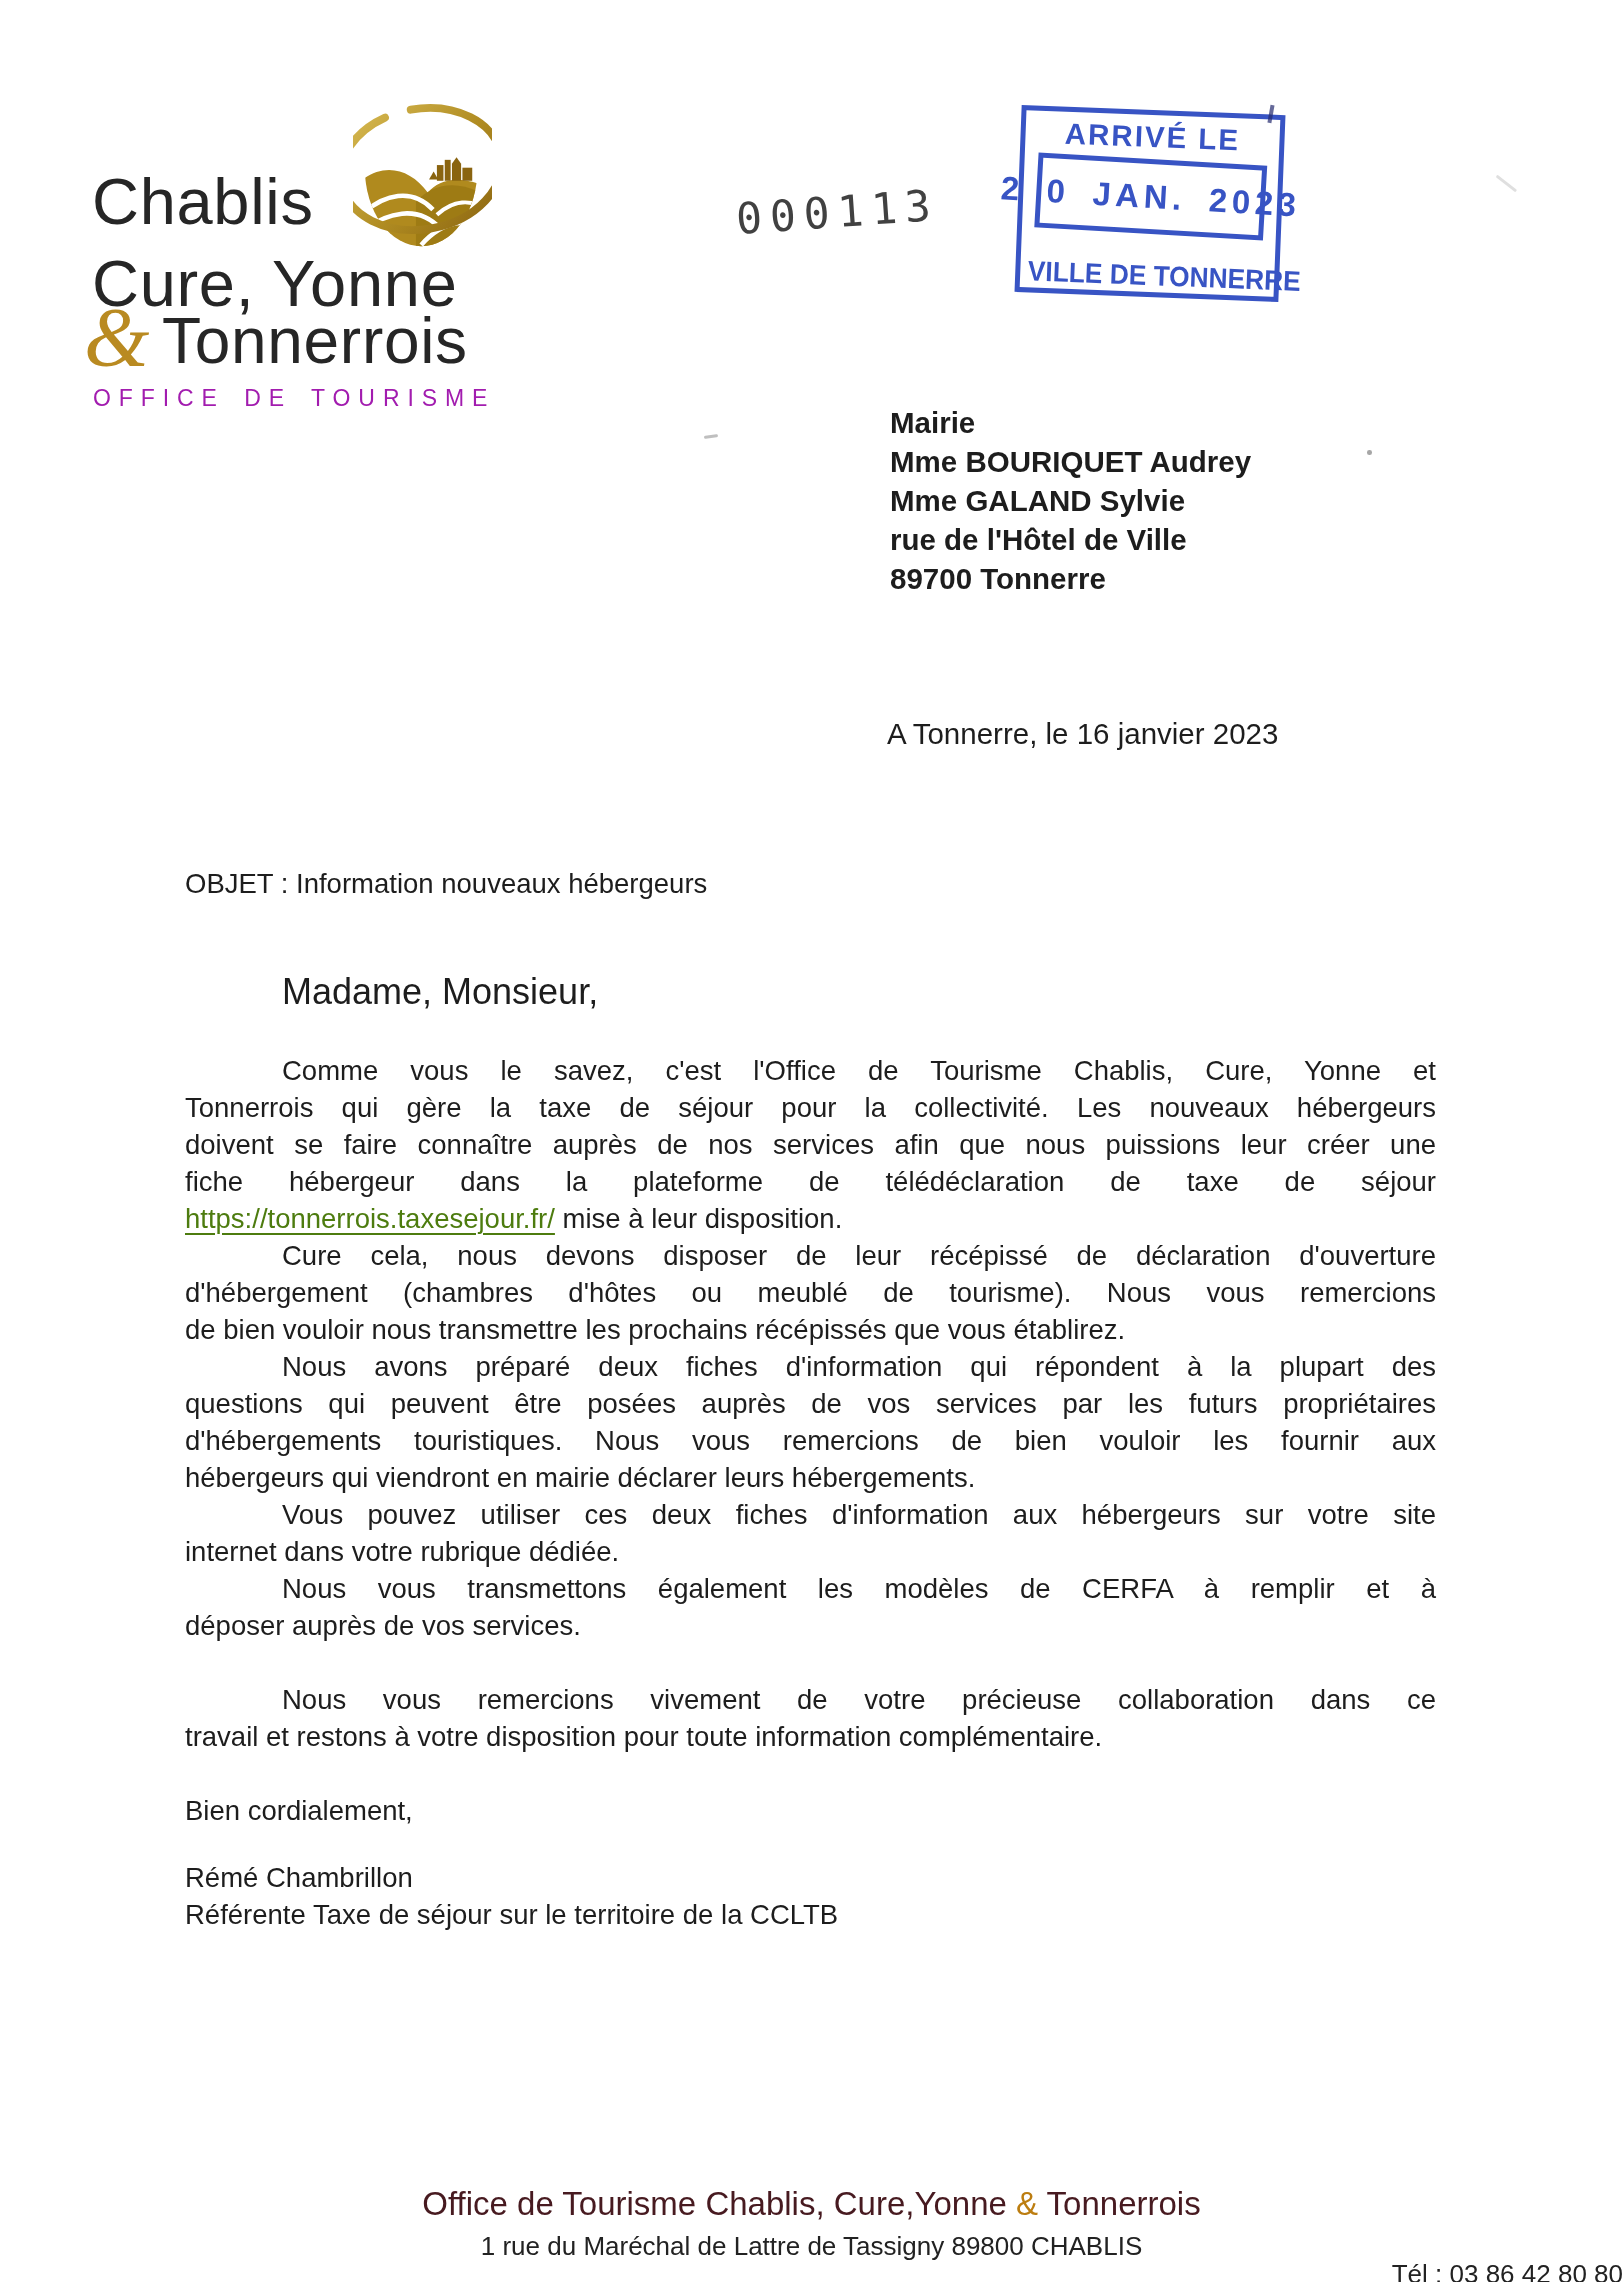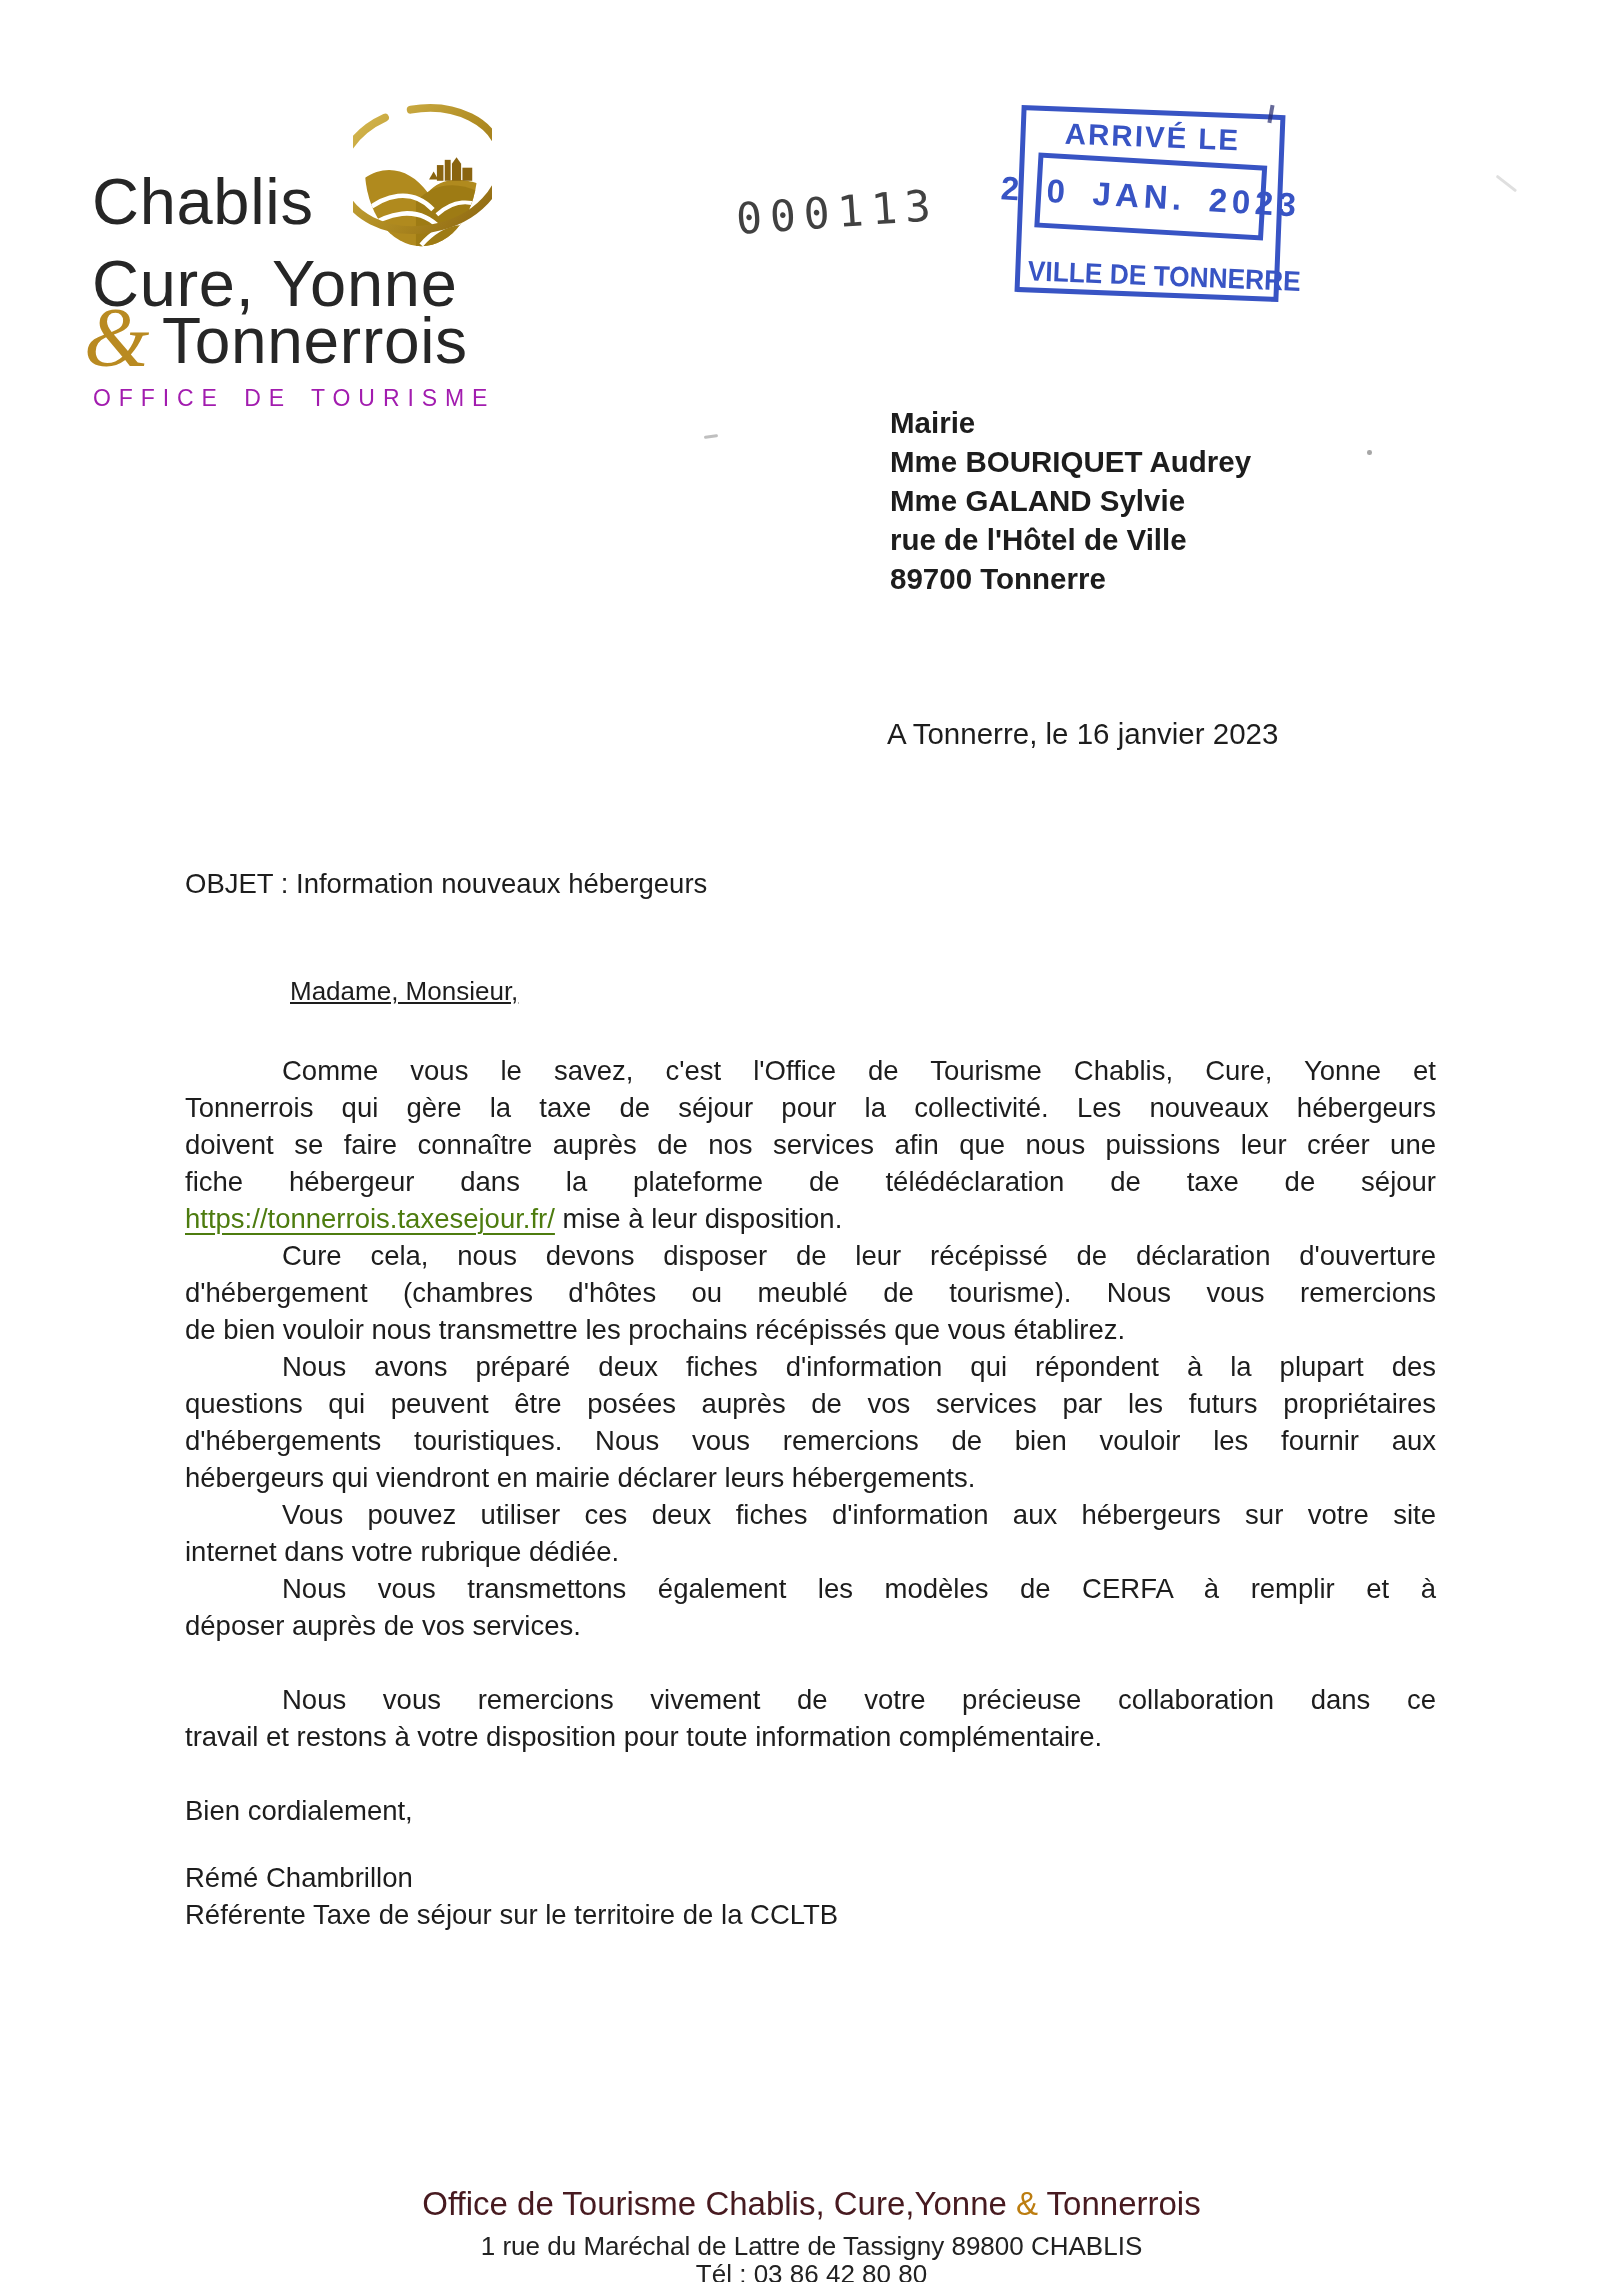--- a/index.html
+++ b/index.html
@@ -25,34 +25,34 @@
   .stamp-date { font-weight:bold; font-size:33px; letter-spacing:4.6px; word-spacing:9.2px; white-space:nowrap; }
   .stamp-l3 { position:absolute; bottom:0px; left:0; width:100%; text-align:center; font-weight:bold; font-size:28px; transform:scaleX(0.94); white-space:nowrap; }
 
   
   .recipient { position:absolute; left:890px; top:403px; font-size:29.5px; }
   .recipient div { line-height:39px; height:39px;font-weight:bold; }
   .dateline { position:absolute; left:887px; top:715px; font-size:29.5px; line-height:37px; }
 
   
   .subject { position:absolute; left:185px; top:865px; font-size:27.5px; line-height:37px; }
-  .salutation { position:absolute; left:193px; top:973px; width:1251px; padding-left:97px; font-size:26px; line-height:37px;text-decoration:underline; }
+  .salutation { position:absolute; left:185px; top:973px; width:1251px; padding-left:97px; font-size:36px; line-height:37px; }
   .column { position:absolute; left:185px; top:1052px; width:1251px; font-size:27.5px; }
   .bline { line-height:37px; height:37px; }
   .jline { text-align:justify; text-align-last:justify; }
   .indent { padding-left:97px; }
   .gap1 { margin-top:37px; }
   .gap-sig { margin-top:30px; }
   .link { color:#4d7c0f; text-decoration:underline; text-decoration-thickness:2px; text-underline-offset:4.6px; cursor:pointer;margin-top:36px; }
 
   
   .footer-title { position:absolute; left:0; top:2185px; width:1623px; text-align:center; font-size:33px; color:#471a20; line-height:37px; }
   .footer-amp { color:#bc7d10; }
   .footer-address { position:absolute; left:0; top:2231px; width:1623px; text-align:center; font-size:26px; color:#222222; line-height:30px; }
-  .footer-phone { position:absolute; left:0; top:2259px; width:1623px; text-align:center; font-size:26px; color:#222222; line-height:30px; }
+  .footer-phone { position:absolute; left:0; top:2259px; width:1623px; text-align:right; font-size:26px; color:#222222; line-height:30px; }
   .cut-mask { position:absolute; left:0; top:2282px; width:1623px; height:13px; background:#ffffff; z-index:5; }
 
   
   .art-dash { position:absolute; left:704px; top:435px; width:14.4px; height:3.3px; background:#8a8a8a; opacity:.55; transform:rotate(-8deg); border-radius:2px; }
   .art-dot { position:absolute; left:1367px; top:450px; width:4.6px; height:4.6px; background:#6a6a6a; opacity:.6; border-radius:50%; }
   .art-tick { position:absolute; left:1269px; top:105px; width:3.9px; height:17.7px; background:#232a6e; opacity:.7; transform:rotate(10deg); }
   .art-smudge { position:absolute; left:1494px; top:182px; width:25px; height:2.6px; background:#c9c9c9; opacity:.6; transform:rotate(38deg); border-radius:1.3px; }
 </style>
 </head>
 <body>

